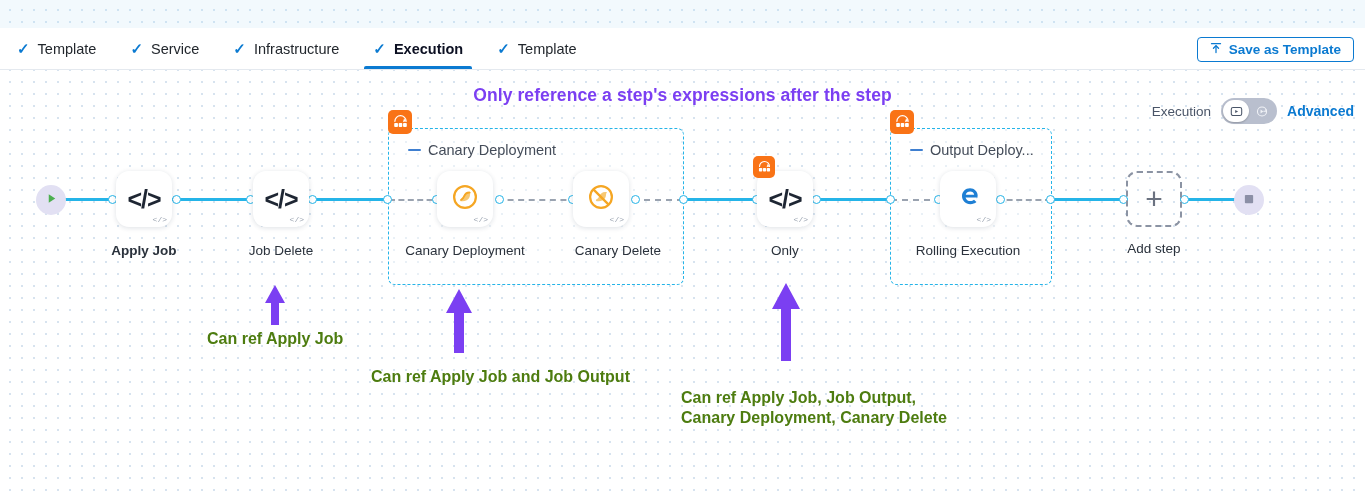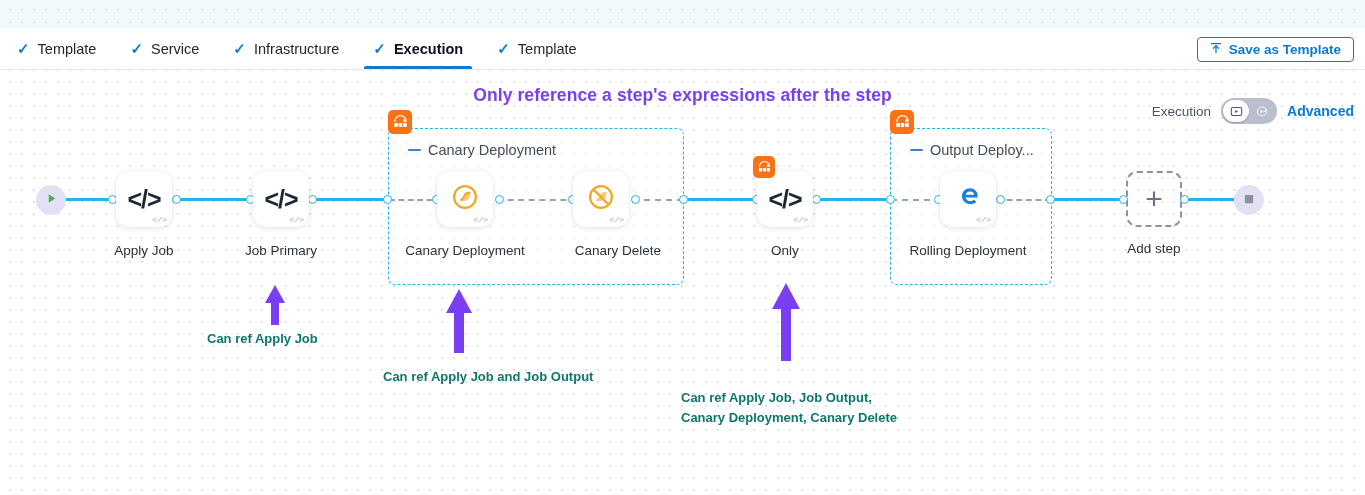--- a/index.html
+++ b/index.html
@@ -120,21 +120,21 @@
     background:#e2e0f3;display:flex;align-items:center;justify-content:center;
   }
   #addstep{
     position:absolute;width:56px;height:56px;border-radius:11px;
     border:2px dashed #8b93a3;box-sizing:border-box;background:transparent;
     display:flex;align-items:center;justify-content:center;cursor:pointer;
   }
   #addstep .plus{font-size:30px;color:#6b7280;line-height:1;font-weight:300;}
   
   .anno-text{
-    position:absolute;color:#0f766e;font-weight:700;font-size:13px;
+    position:absolute;color:#4d7c0f;font-weight:700;font-size:16px;
     line-height:20px;white-space:pre;
   }
 </style>
 </head>
 <body>
 
 <div id="canvas"></div>
 <div id="topstrip"></div>
 
 <div id="tabbar">
@@ -270,27 +270,27 @@
     <svg width="12" height="12" viewBox="0 0 16 16">
         <rect x="2.5" y="2.5" width="11" height="11" rx="1.2" fill="#8b8fa6"></rect>
       </svg>
   </span>
 </div>
 
 <div class="node" style="left:116px;top:171px;">
   <span class="code-glyph">&lt;/&gt;</span>
   <span class="mini">&lt;/&gt;</span>
 </div>
-<div class="node-label" style="left:84px;top:241px;">Apply Job</div>
+<div class="node-label" style="left:84px;top:241px;font-weight:bold;">Apply Job</div>
 
 <div class="node" style="left:253px;top:171px;">
   <span class="code-glyph">&lt;/&gt;</span>
   <span class="mini">&lt;/&gt;</span>
 </div>
-<div class="node-label" style="left:221px;top:241px;">Job Primary</div>
+<div class="node-label" style="left:221px;top:241px;">Job Delete</div>
 
 <div class="node" style="left:437px;top:171px;">
   <span>
     <svg width="30" height="30" viewBox="0 0 32 32">
       <circle cx="16" cy="16" r="11.6" fill="none" stroke="#f5a623" stroke-width="2.4"></circle>
       <path d="M20.4 10.6c-3 0-5.2 2-6.1 4.3-.6 1.5-1.5 2.6-3.1 3.6-.9.6-1 1.7.2 1.9 2.3.4 4.6.1 6.4-.9 2.3-1.3 3.6-3.6 3.6-6.3 0-1 .4-1.9 1-2.4-.6-.2-1.3-.2-2-.2z" fill="#f7c873"></path>
       <path d="M20.6 11.2c-2.7 0-4.6 1.8-5.4 3.9-.6 1.5-1.6 2.8-3.2 3.8" fill="none" stroke="#f5a623" stroke-width="1.9" stroke-linecap="round"></path>
     </svg>
   </span>
   <span class="mini">&lt;/&gt;</span>
@@ -326,31 +326,31 @@
 
 <div class="node" style="left:940px;top:171px;">
   <span>
     <svg width="30" height="30" viewBox="0 0 32 32">
       <path d="M25.4 17.9c.6-1 .9-2.2.9-3.5 0-4.3-3.6-7.8-8.1-7.8-4.9 0-8.6 3.7-8.6 8.4 0 4.9 3.8 8.6 8.9 8.6 2.6 0 4.9-.9 6.5-2.3l-2.6-2.4c-1 .9-2.3 1.4-3.8 1.4-2.6 0-4.6-1.6-5.2-3.9h12z" fill="#1e7fd4"></path>
       <path d="M13.6 13.5c.6-2 2.4-3.3 4.7-3.3 2.2 0 3.9 1.3 4.3 3.3h-9z" fill="#ffffff"></path>
     </svg>
   </span>
   <span class="mini">&lt;/&gt;</span>
 </div>
-<div class="node-label" style="left:908px;top:241px;">Rolling Deployment</div>
+<div class="node-label" style="left:908px;top:241px;">Rolling Execution</div>
 
 <div id="addstep" style="left:1126px;top:171px;">
   <span class="plus">+</span>
 </div>
 <div class="node-label" style="left:1094px;top:239px;">Add step</div>
 
 <svg style="position:absolute;left:0;top:0;width:1365px;height:495px;pointer-events:none;">
   <g fill="#7b3ff2">
     <path d="M275 285 l10 18 h-6 v22 h-8 v-22 h-6 z"></path>
     <path d="M459 289 l13 24 h-8 v40 h-10 v-40 h-8 z"></path>
     <path d="M786 283 l14 26 h-9 v52 h-10 v-52 h-9 z"></path>
   </g>
 </svg>
 
 <div class="anno-text" style="left:207px;top:329px;">Can ref Apply Job</div>
-<div class="anno-text" style="left:383px;top:367px;">Can ref Apply Job and Job Output</div>
+<div class="anno-text" style="left:371px;top:367px;">Can ref Apply Job and Job Output</div>
 <div class="anno-text" style="left:681px;top:388px;">Can ref Apply Job, Job Output,
 Canary Deployment, Canary Delete</div>
 
 </body></html>

